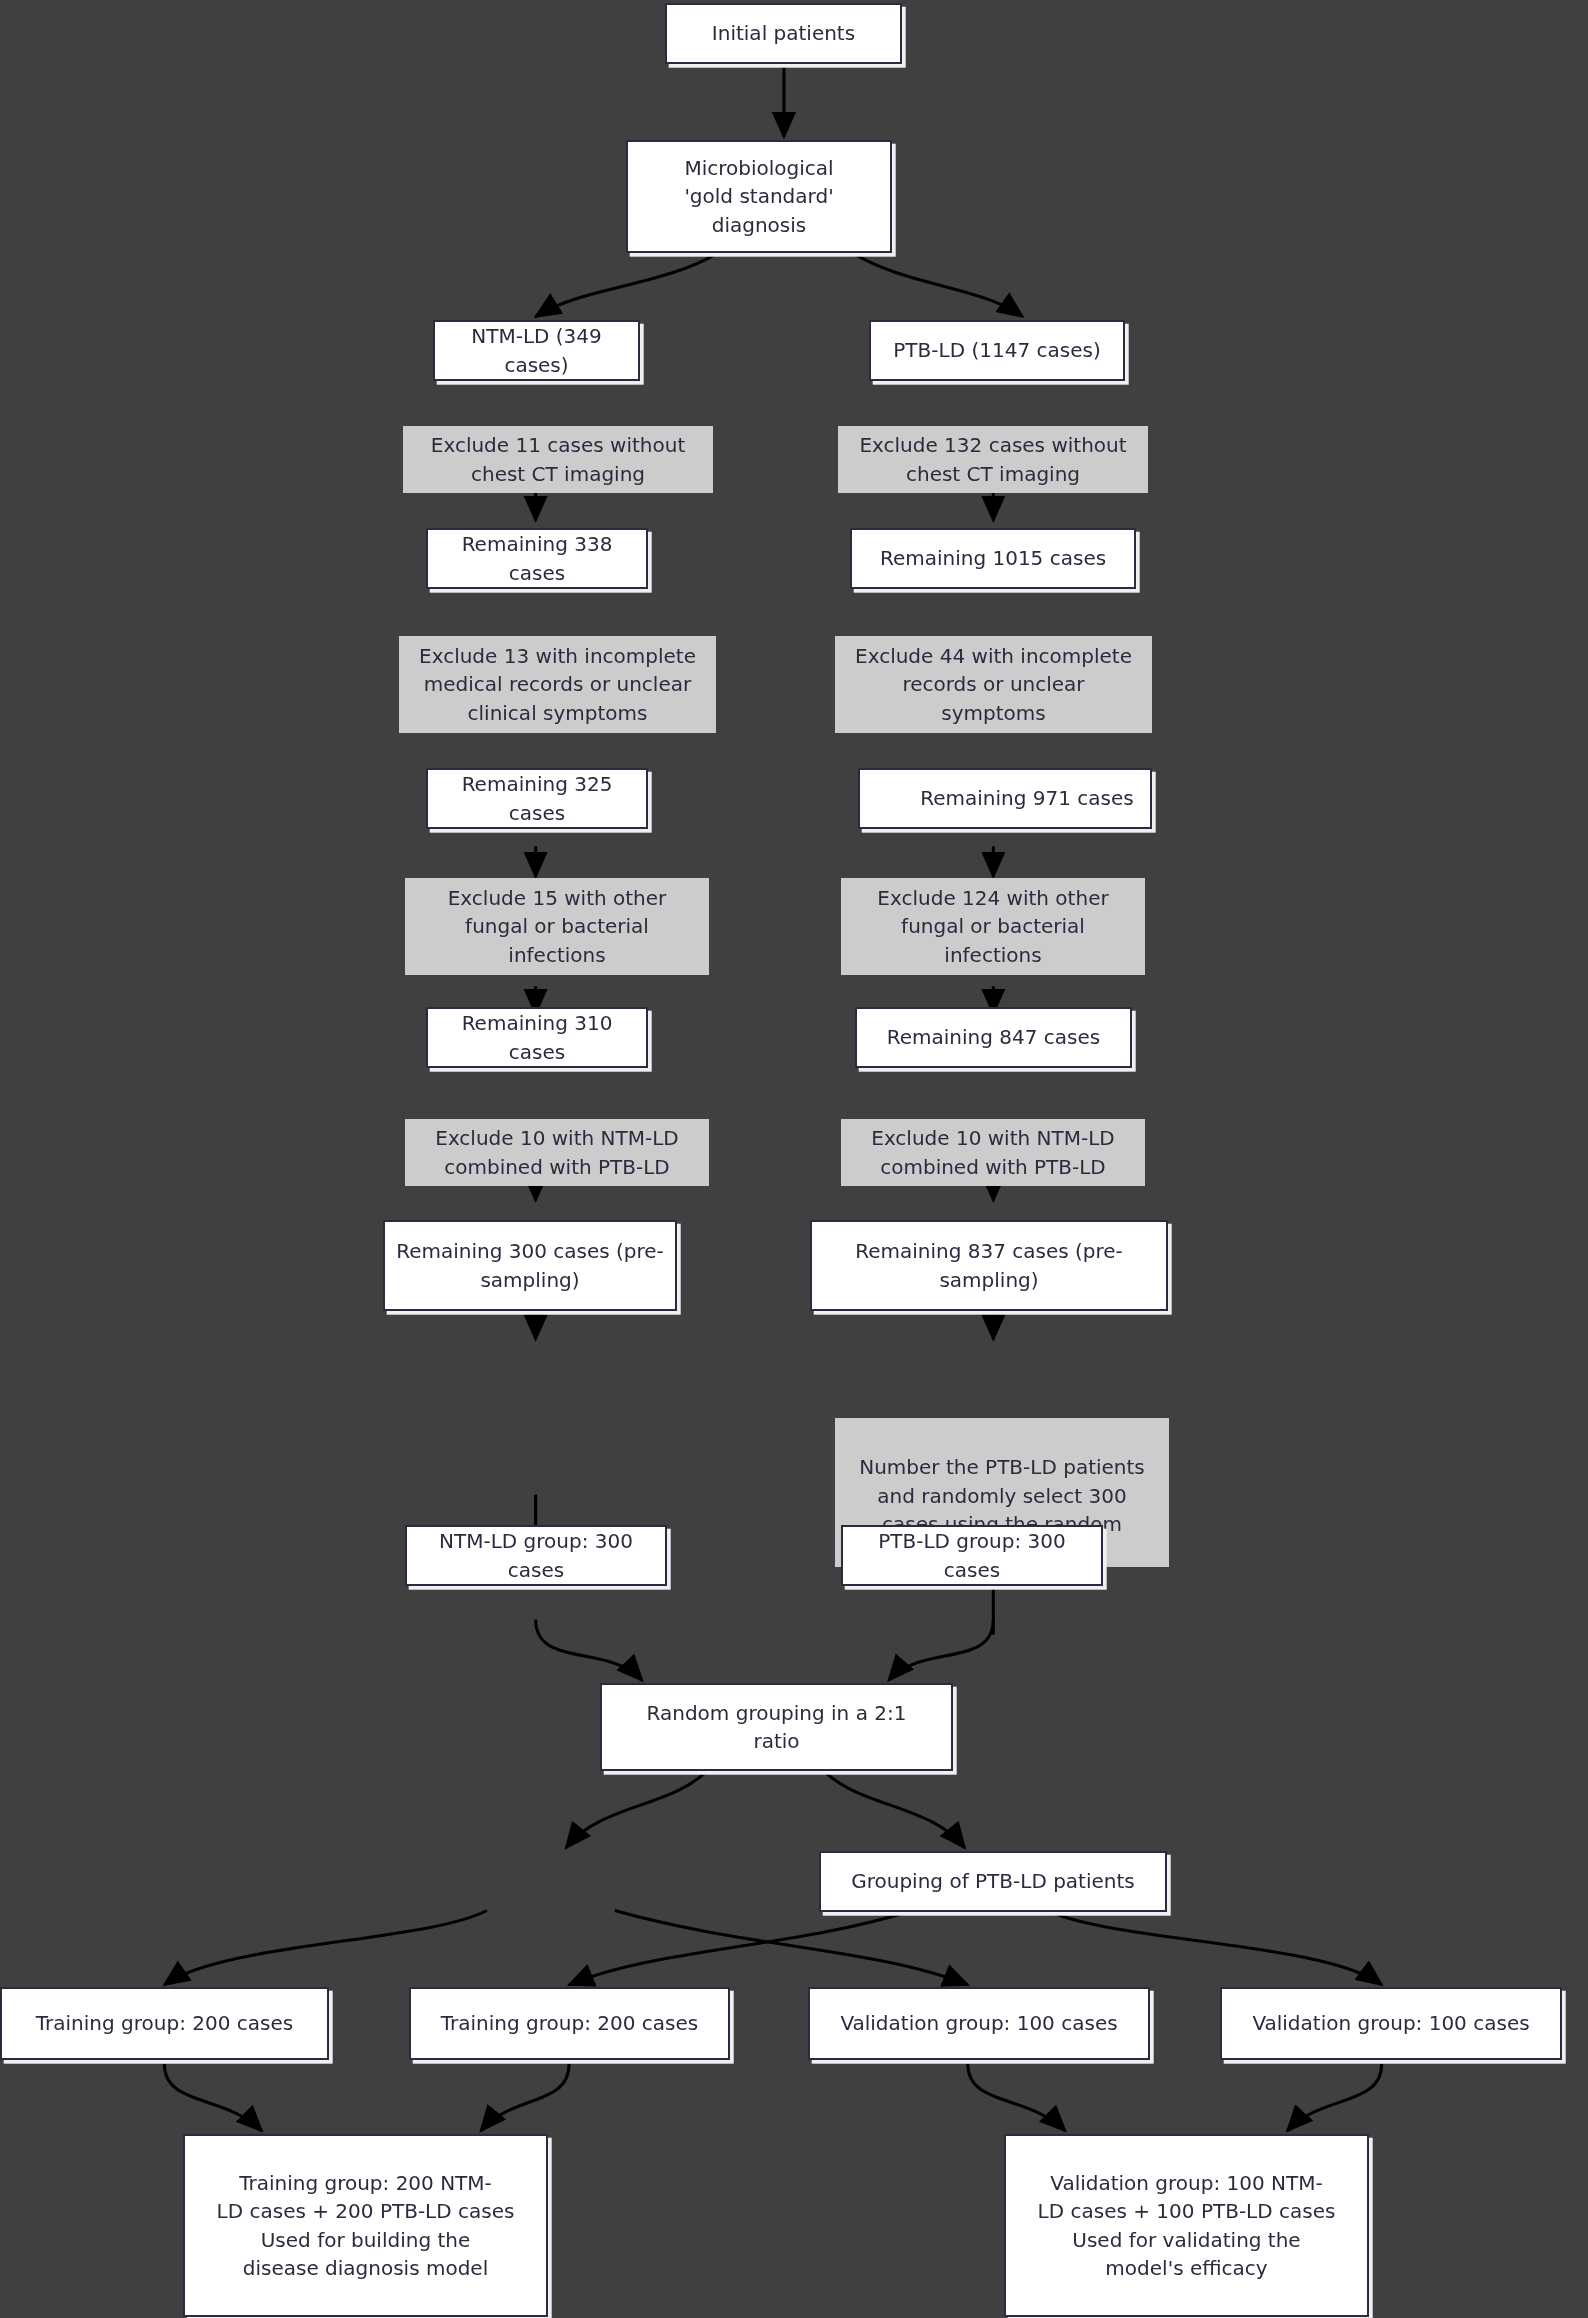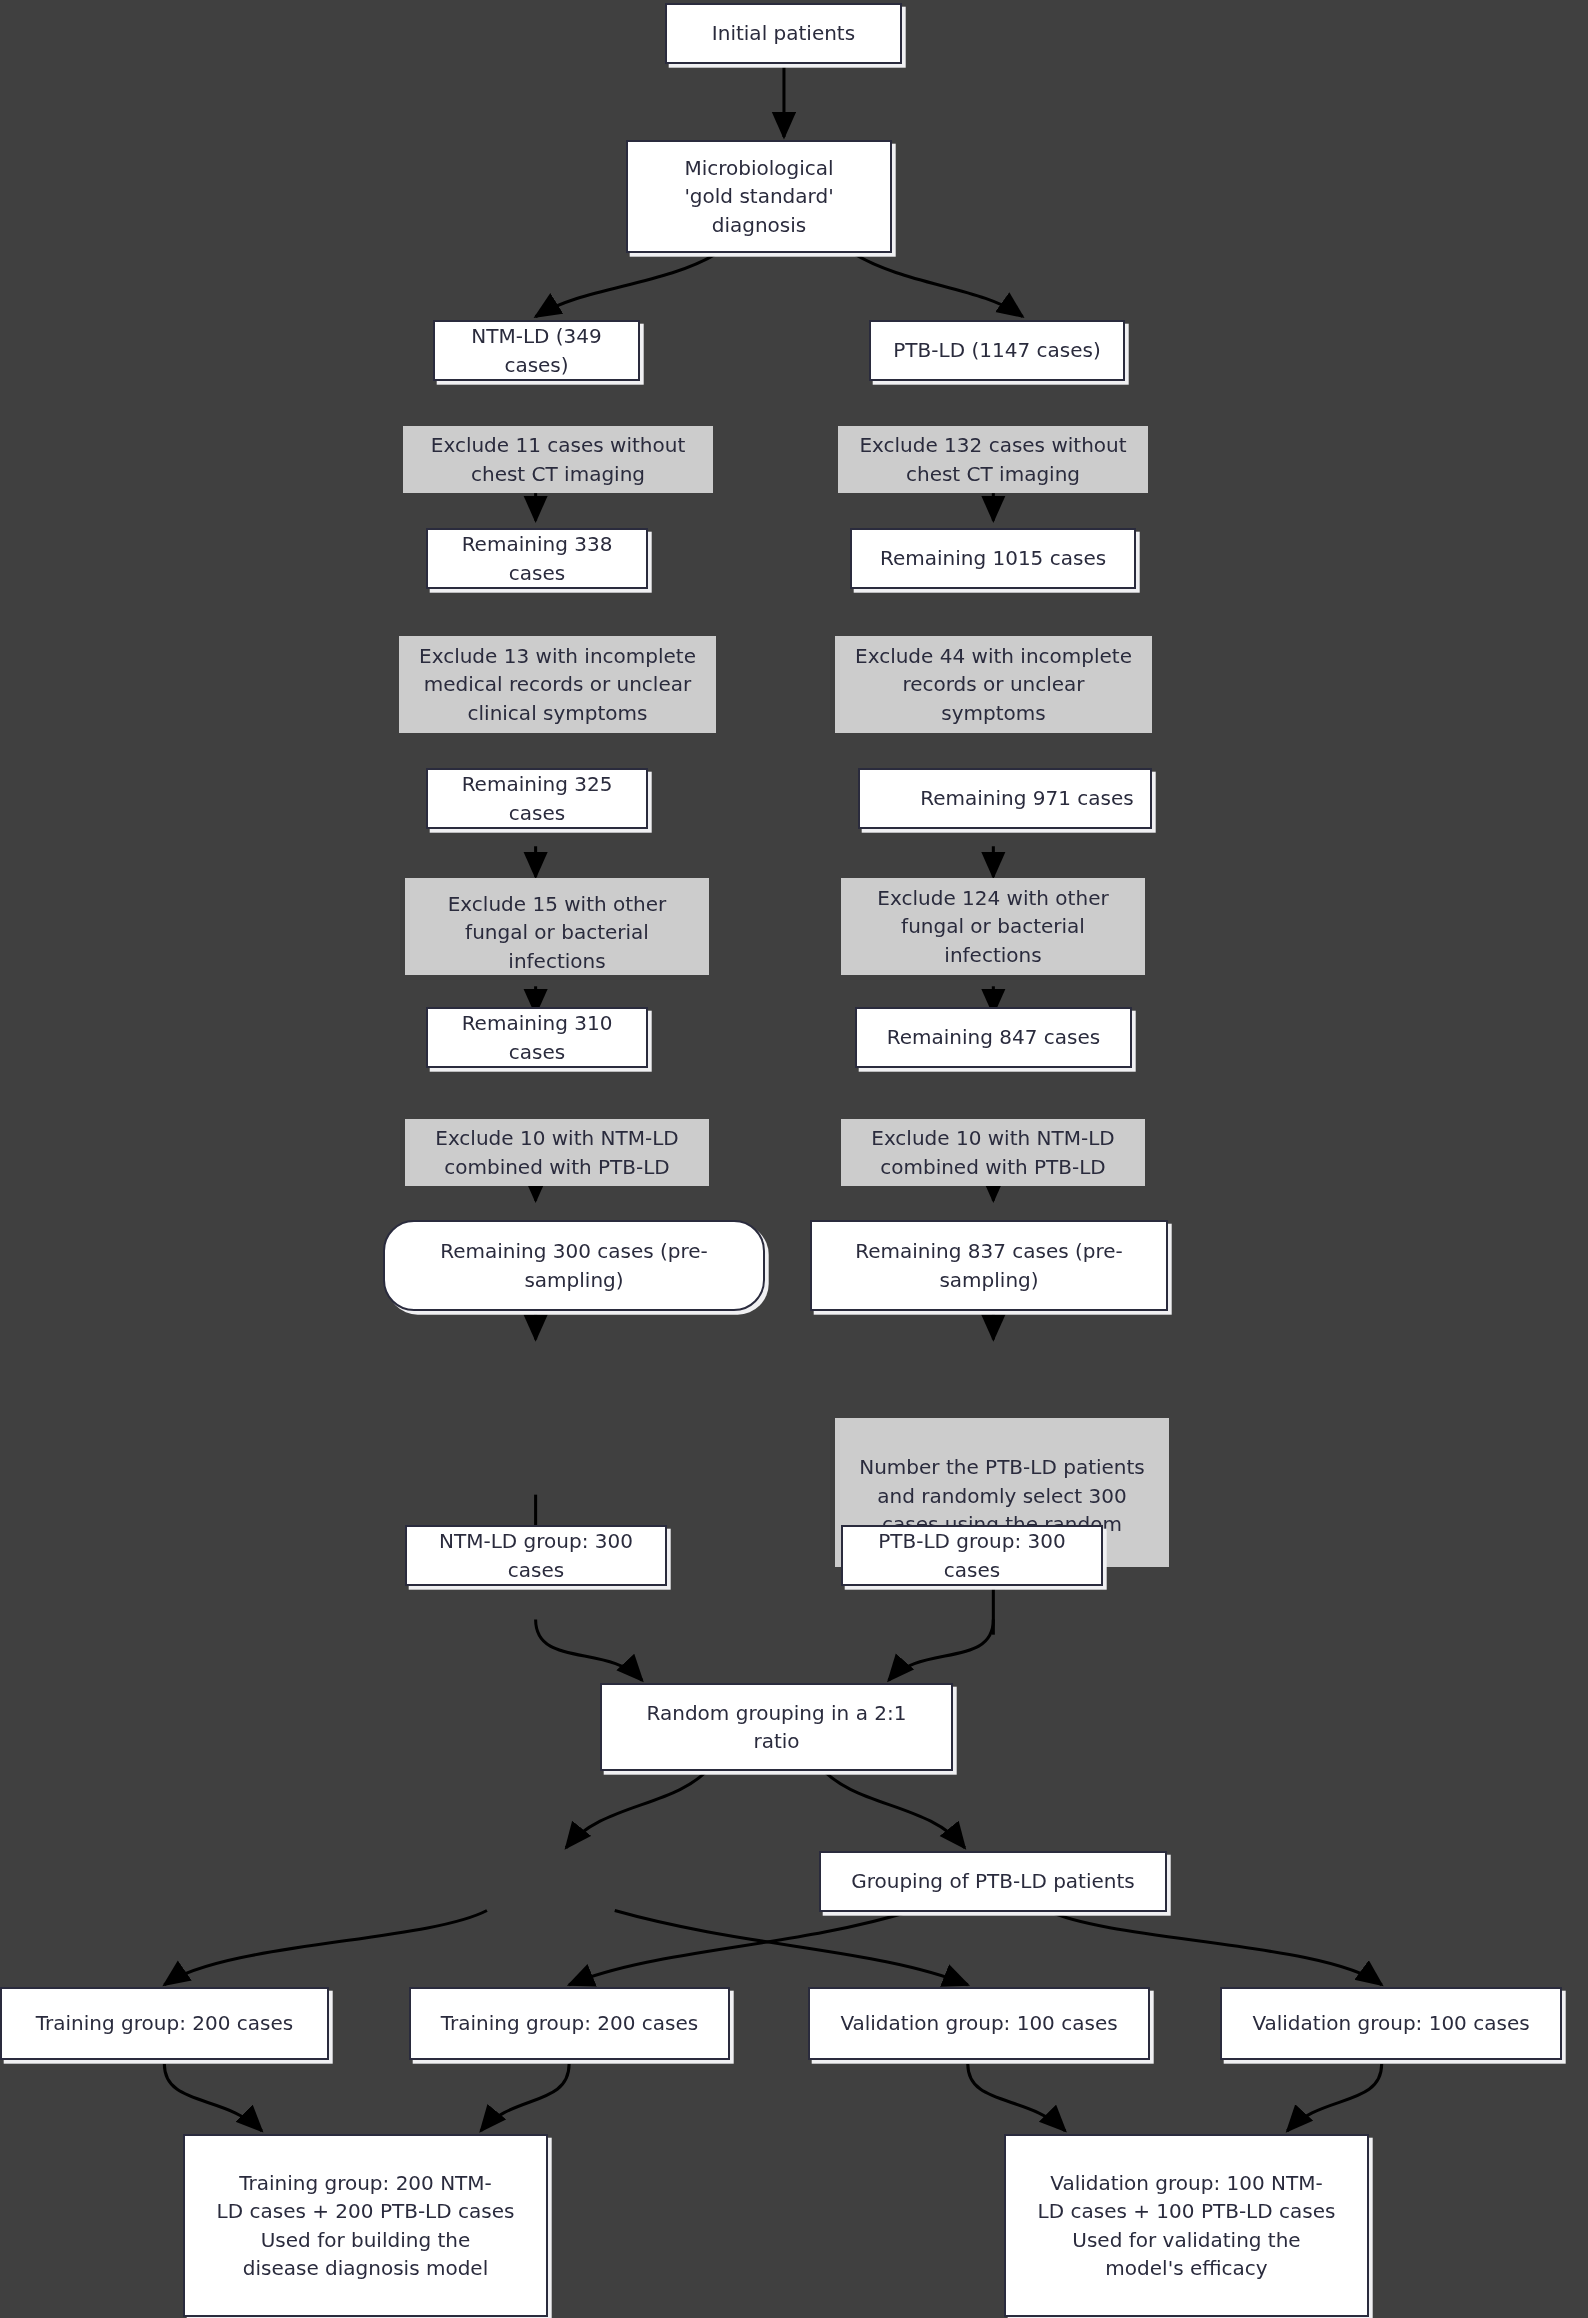--- a/index.html
+++ b/index.html
@@ -154,21 +154,21 @@
 symptoms</span>
   </div>
 
   <div class="node process" style="left:426px; top:768px; width:222px; height:61px;">
     <span class="node-text">Remaining 325 cases</span>
   </div>
   <div class="node process" style="left:858px; top:768px; width:294px; height:61px;padding-left:44px;">
     <span class="node-text">Remaining 971 cases</span>
   </div>
 
-  <div class="node exclusion" style="left:405px; top:878px; width:304px; height:97px;align-items:flex-end;">
+  <div class="node exclusion" style="left:405px; top:878px; width:304px; height:97px;">
     <span class="node-text">Exclude 15 with other
 fungal or bacterial
 infections</span>
   </div>
   <div class="node exclusion" style="left:841px; top:878px; width:304px; height:97px;">
     <span class="node-text">Exclude 124 with other
 fungal or bacterial
 infections</span>
   </div>
 
@@ -181,21 +181,21 @@
 
   <div class="node exclusion" style="left:405px; top:1119px; width:304px; height:67px;">
     <span class="node-text">Exclude 10 with NTM-LD
 combined with PTB-LD</span>
   </div>
   <div class="node exclusion" style="left:841px; top:1119px; width:304px; height:67px;">
     <span class="node-text">Exclude 10 with NTM-LD
 combined with PTB-LD</span>
   </div>
 
-  <div class="node process" style="left:383px; top:1220px; width:382px; height:91px;border-radius:31px;">
+  <div class="node process" style="left:383px; top:1220px; width:294px; height:91px;">
     <span class="node-text">Remaining 300 cases (pre-
 sampling)</span>
   </div>
   <div class="node process" style="left:810px; top:1220px; width:358px; height:91px;">
     <span class="node-text">Remaining 837 cases (pre-
 sampling)</span>
   </div>
 
   <div class="node exclusion" style="left:835px; top:1418px; width:334px; height:149px;align-items:flex-end;">
     <span class="node-text">Number the PTB-LD patients

